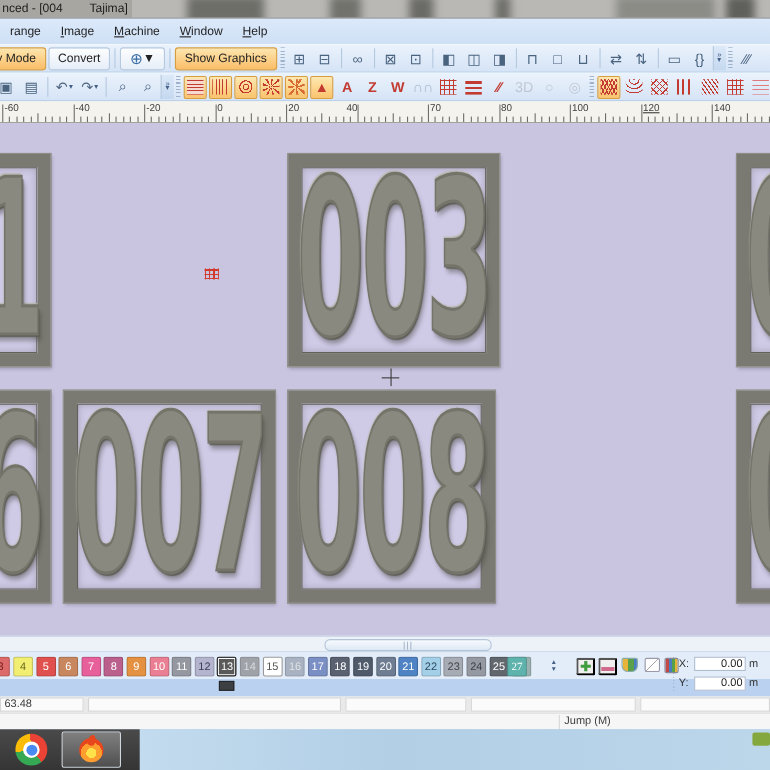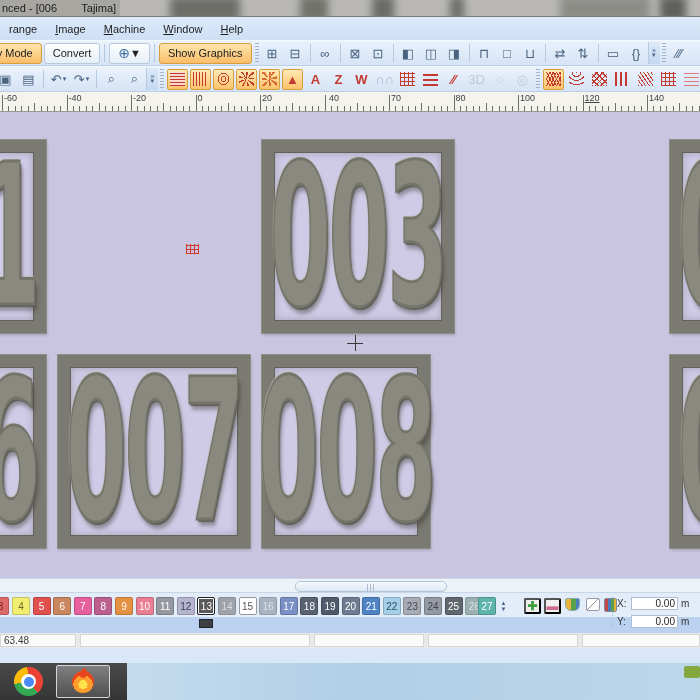--- a/index.html
+++ b/index.html
@@ -149,21 +149,21 @@
 <div id="app">
 
   <div id="titlebar">
     <div class="tb-blur" style="left:170px;width:70px;background:#6e6e69"></div>
     <div class="tb-blur" style="left:300px;width:28px;background:#72726d"></div>
     <div class="tb-blur" style="left:372px;width:22px;background:#6a6a66"></div>
     <div class="tb-blur" style="left:450px;width:14px;background:#6e6e69"></div>
     <div class="tb-blur" style="left:488px;width:40px;background:#66666t2"></div>
     <div class="tb-blur" style="left:560px;width:90px;background:#8c8c87"></div>
     <div class="tb-blur" style="left:660px;width:26px;background:#5f5f5b"></div>
-    <span id="titletext">nced - [006        Tajima]</span>
+    <span id="titletext">nced - [004        Tajima]</span>
   </div>
 
   <div id="menubar">
       <span class="menuitem">range</span>
       <span class="menuitem"><u>I</u>mage</span>
       <span class="menuitem"><u>M</u>achine</span>
       <span class="menuitem"><u>W</u>indow</span>
       <span class="menuitem"><u>H</u>elp</span>
     </div>
 
@@ -331,21 +331,21 @@
       <div class="rtick" style="left: 260px; height: 16px;"></div>
       <div class="rtick" style="left: 266.45px; height: 5px;"></div>
       <div class="rtick" style="left: 272.9px; height: 5px;"></div>
       <div class="rtick" style="left: 279.35px; height: 5px;"></div>
       <div class="rtick" style="left: 285.8px; height: 5px;"></div>
       <div class="rtick" style="left: 292.25px; height: 8px;"></div>
       <div class="rtick" style="left: 298.7px; height: 5px;"></div>
       <div class="rtick" style="left: 305.15px; height: 5px;"></div>
       <div class="rtick" style="left: 311.6px; height: 5px;"></div>
       <div class="rtick" style="left: 318.05px; height: 5px;"></div>
-      <span class="rlabel" style="left: 329px;">40</span>
+      <span class="rlabel" style="left: 315px;">40</span>
       <div class="rtick" style="left: 324.5px; height: 16px;"></div>
       <div class="rtick" style="left: 330.95px; height: 5px;"></div>
       <div class="rtick" style="left: 337.4px; height: 5px;"></div>
       <div class="rtick" style="left: 343.85px; height: 5px;"></div>
       <div class="rtick" style="left: 350.3px; height: 5px;"></div>
       <div class="rtick" style="left: 356.75px; height: 8px;"></div>
       <div class="rtick" style="left: 363.2px; height: 5px;"></div>
       <div class="rtick" style="left: 369.65px; height: 5px;"></div>
       <div class="rtick" style="left: 376.1px; height: 5px;"></div>
       <div class="rtick" style="left: 382.55px; height: 5px;"></div>
@@ -419,21 +419,21 @@
       </div>
       <div class="patch" style="left: 670px; top: 28px; width: 192px; height: 193px;">
         <span class="digits">005</span>
       </div>
       <div class="patch" style="left: -146px; top: 243px; width: 192px; height: 193px;">
         <span class="digits">006</span>
       </div>
       <div class="patch" style="left: 58px; top: 243px; width: 192px; height: 193px;">
         <span class="digits">007</span>
       </div>
-      <div class="patch" style="left: 262px; top: 243px; width: 168px; height: 193px;">
+      <div class="patch" style="left: 262px; top: 243px; width: 188px; height: 193px;">
         <span class="digits">008</span>
       </div>
       <div class="patch" style="left: 670px; top: 243px; width: 192px; height: 193px;">
         <span class="digits">010</span>
       </div>
     </div>
 
   <div id="hscroll">
     <div id="hthumb" style="left: 295px; width: 152px;">|||</div>
   </div>
@@ -473,35 +473,39 @@
       <button class="swatch" style="left: 279.8px; background: rgb(122, 143, 196); color: rgb(255, 255, 255);">17</button>
       <button class="swatch" style="left: 300.4px; background: rgb(90, 97, 112); color: rgb(255, 255, 255);">18</button>
       <button class="swatch" style="left: 321px; background: rgb(79, 90, 107); color: rgb(255, 255, 255);">19</button>
       <button class="swatch" style="left: 341.6px; background: rgb(110, 125, 146); color: rgb(255, 255, 255);">20</button>
       <button class="swatch" style="left: 362.2px; background: rgb(79, 131, 196); color: rgb(255, 255, 255);">21</button>
       <button class="swatch" style="left: 382.8px; background: rgb(163, 208, 232); color: rgb(45, 74, 94);">22</button>
       <button class="swatch" style="left: 403.4px; background: rgb(167, 171, 179); color: rgb(68, 71, 77);">23</button>
       <button class="swatch" style="left: 424px; background: rgb(149, 153, 161); color: rgb(63, 66, 74);">24</button>
       <button class="swatch" style="left: 444.6px; background: rgb(98, 102, 109); color: rgb(255, 255, 255);">25</button>
       <button class="swatch" style="left: 465.2px; background: rgb(138, 163, 159); color: rgb(210, 224, 221); opacity: 0.8;">26</button>
-      <button class="swatch" style="left: 478px; background: rgb(95, 179, 173); color: rgb(255, 255, 255);">27</button>
+      <button class="swatch" style="left: 461px; background: rgb(95, 179, 173); color: rgb(255, 255, 255); font-family: Liberation Serif, serif;">27</button>
       <button class="ctool k-plus" style="left: 524px;">✚</button>
       <button class="ctool k-minus" style="left: 544px;">▬</button>
       <button class="ctool k-bucket" style="left: 565px;"></button>
       <button class="ctool k-none" style="left: 586px;"></button>
       <button class="ctool k-chart" style="left: 604px;"></button>
     </div>
 
   <div id="status1">
       <div class="scell" style="left: 0px; width: 76px;">63.48</div>
       <div class="scell" style="left: 80px; width: 230px;"></div>
       <div class="scell" style="left: 314px; width: 110px;"></div>
       <div class="scell" style="left: 428px; width: 150px;"></div>
       <div class="scell" style="left: 582px; width: 118px;"></div>
     </div>
+  <div id="status2">
+    <div class="div"></div>
+    <span id="jumpmode">Jump (M)</span>
+  </div>
 
   <div id="taskbar">
     <div id="deskstreak"></div>
     <div id="taskdark"></div>
     <div id="chrome">
         <div class="w"></div>
         <div class="b"></div>
       </div>
     <div id="flamebtn">
       <div id="flame"></div>

